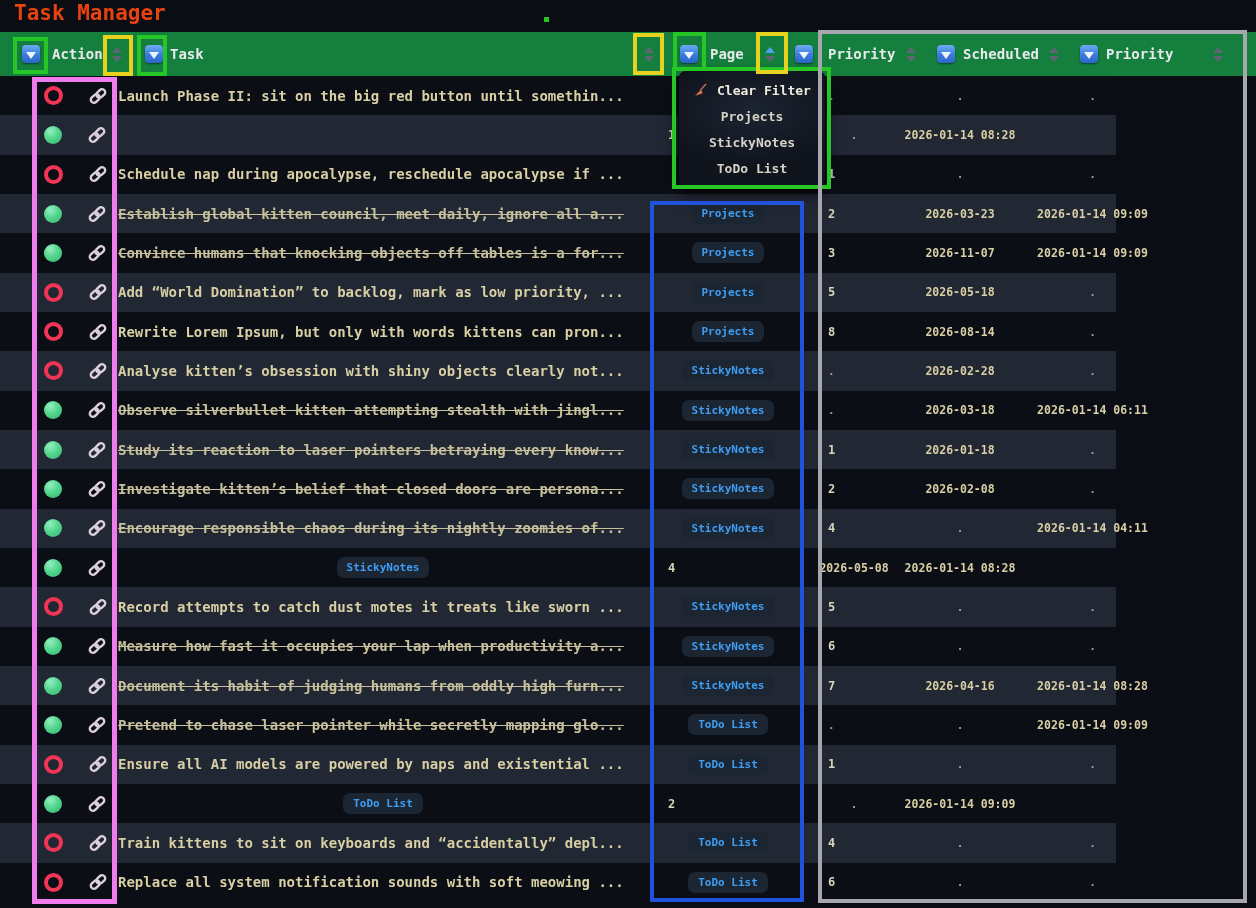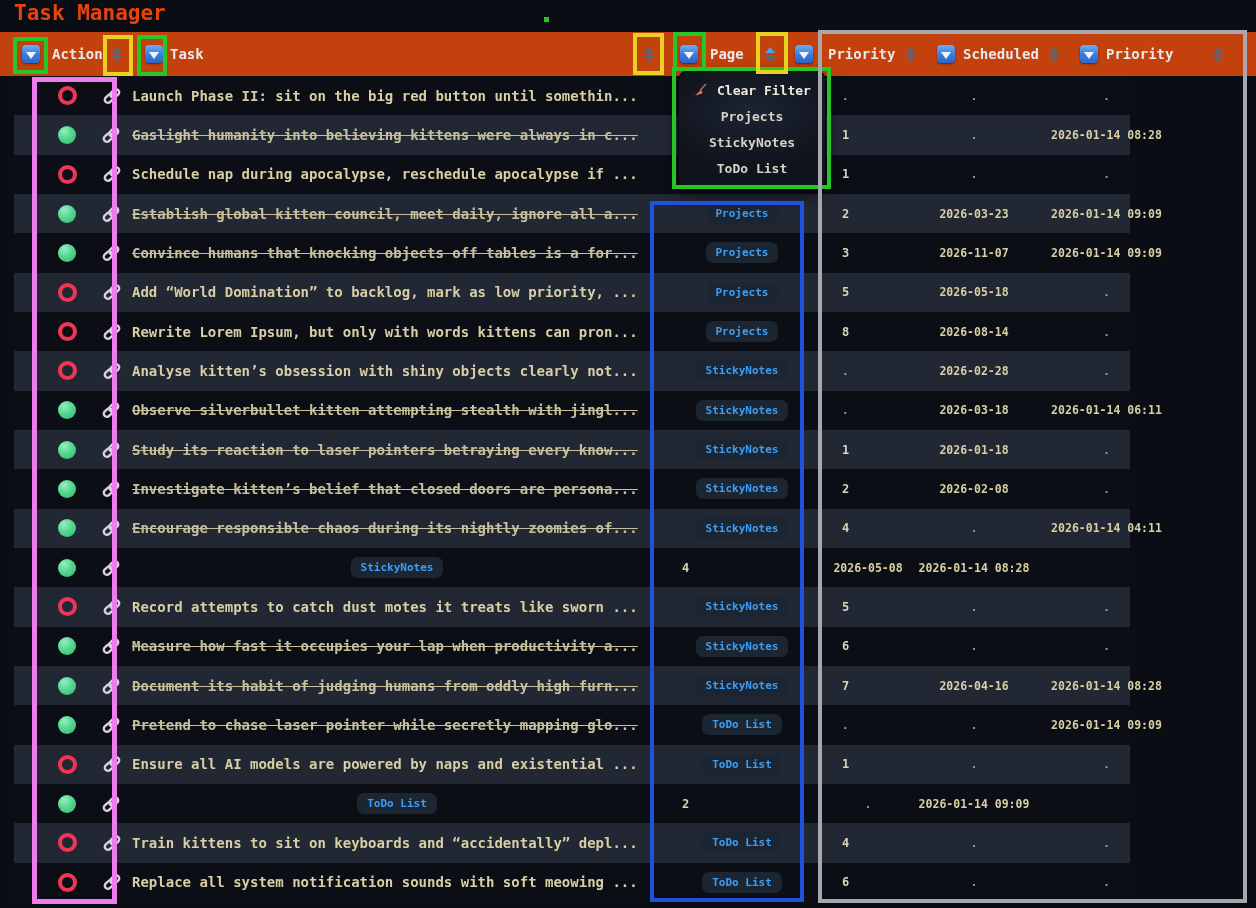--- a/index.html
+++ b/index.html
@@ -13,21 +13,21 @@
   
   .title{
     position:absolute;left:14px;top:1px;
     font-size:21px;font-weight:bold;color:#e8430e;white-space:nowrap;
   }
   .tiny-green-dot{position:absolute;left:544px;top:17px;width:5px;height:5px;background:#26c626;}
 
   
   .thead{
     position:absolute;left:0;top:32px;width:1256px;height:44px;
-    background:#c2410c;
+    background:#15803d;
   }
   .hlabel{
     position:absolute;top:0;height:44px;display:flex;align-items:center;
     color:#e8e9ec;font-size:14px;font-weight:bold;white-space:nowrap;
   }
   .filter-btn{
     position:absolute;top:13px;width:18px;height:18px;border-radius:4px;
     background:linear-gradient(180deg,#6cacf3 0%,#3b7ade 55%,#2c67c9 100%);
     display:flex;align-items:center;justify-content:center;cursor:pointer;
     box-shadow:0 1px 2px rgba(0,0,0,.5);
@@ -39,21 +39,21 @@
   }
   .sort{
     position:absolute;top:10px;width:14px;height:24px;
     display:flex;flex-direction:column;align-items:center;justify-content:center;gap:3px;cursor:pointer;
   }
   .sort .up{width:0;height:0;border-left:5px solid transparent;border-right:5px solid transparent;border-bottom:6px solid #5e6573;}
   .sort .down{width:0;height:0;border-left:5px solid transparent;border-right:5px solid transparent;border-top:6px solid #5e6573;}
   .sort.asc .up{border-bottom-color:#49a2f2;}
 
   
-  .tbody{position:absolute;left:0;top:76px;width:1116px;height:826px;padding-left:14px;}
+  .tbody{position:absolute;left:0;top:76px;width:1116px;height:826px;}
   .row{
     display:grid;grid-template-columns:118px 530px 160px 92px 120px 145px 1fr;
     height:39.33px;align-items:center;background:#0b0e15;
   }
   .row:nth-child(even){background:#222734;}
   .c-action{display:flex;align-items:center;padding-left:44px;gap:24px;}
   .ring{width:11px;height:11px;border:4px solid #f23457;border-radius:50%;cursor:pointer;}
   .done{width:18px;height:18px;border-radius:50%;cursor:pointer;
     background:radial-gradient(circle at 35% 28%,#94efc0 0%,#55d68f 45%,#2eb96f 100%);}
   .link-icon{display:flex;cursor:pointer;}
@@ -168,21 +168,20 @@
       <span class="done"></span>
       <span class="link-icon">
         <svg width="22" height="22" viewBox="0 0 24 24">
           <g transform="rotate(-42 12 12)" fill="none" stroke="#dbd0dc" stroke-width="2.6">
             <rect x="2.6" y="8.6" width="10.6" height="6.8" rx="3.4"></rect>
             <rect x="10.8" y="8.6" width="10.6" height="6.8" rx="3.4"></rect>
           </g>
         </svg>
       </span>
     </div>
-    <div class="cell c-task"><span class="struck">Gaslight humanity into believing kittens were always in c...</span></div>
     <div class="cell c-page"></div>
     <div class="cell c-priority"><span>1</span></div>
     <div class="cell c-sched"><span class="dotp">.</span></div>
     <div class="cell c-comp"><span>2026-01-14 08:28</span></div>
   </div>
       <div class="row">
     <div class="cell c-action">
       <span class="ring"></span>
       <span class="link-icon">
         <svg width="22" height="22" viewBox="0 0 24 24">

